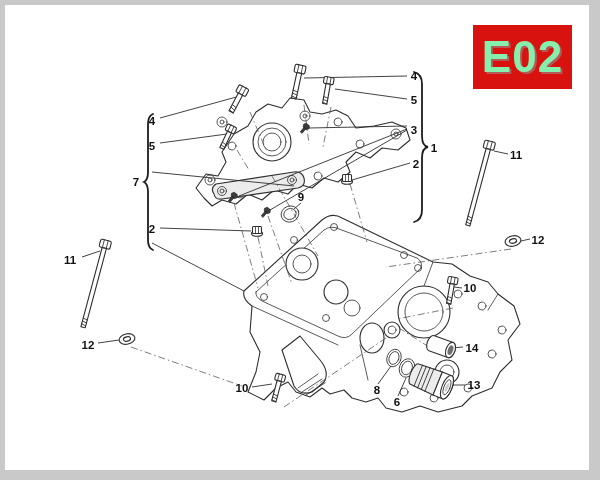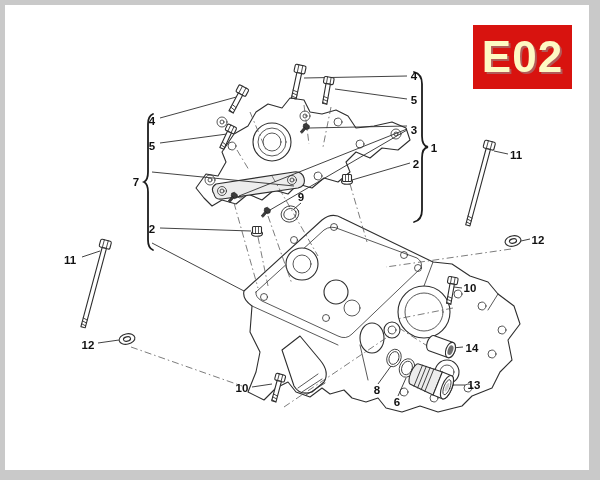--- a/index.html
+++ b/index.html
@@ -17,21 +17,21 @@
   .axis{stroke:#5a5a5a;stroke-width:0.8;stroke-dasharray:7 3 1.5 3;fill:none;}
   .brace{stroke:#1c1c1c;stroke-width:1.8;fill:none;stroke-linecap:round;}
   .dark{fill:#3c3c3c;stroke:#1c1c1c;stroke-width:0.6;}
   .callout{font:bold 11.5px "Liberation Sans",sans-serif;fill:#111;
     text-anchor:middle;dominant-baseline:central;}
 </style>
 </head>
 <body style="background: rgb(201, 201, 201);">
 
 <div id="sheet"></div>
-<div id="badge" style="background: rgb(216, 19, 15); color: #fef9c3;">E02</div>
+<div id="badge" style="background: rgb(216, 19, 15); color: #86efac;">E02</div>
 
 <svg id="diagram" width="600" height="480" viewBox="0 0 600 480">
 
   <g>
     <path class="part" d="M342,218 Q332,212 322,220 L244,291 Q242,299 252,306 L250,332 260,352 256,372 248,392 264,400 276,388 288,382 296,392 310,397 322,388 330,394 344,390 352,398 366,402 378,398 386,408 402,412 420,406 438,412 462,406 472,396 492,388 500,372 512,360 508,340 520,324 514,306 498,294 488,282 470,276 452,264 433,262 Z"></path>
 
     <path class="detail" d="M256,292 L324,230 Q331,225 339,229 L417,258 Q423,262 421,268 L352,334 Q346,340 338,336 L262,301 Q255,297 256,292 Z"></path>
     <circle class="part" cx="302" cy="264" r="16"></circle>
     <circle class="detail" cx="302" cy="264" r="9"></circle>
     <circle class="part" cx="336" cy="292" r="12"></circle>

